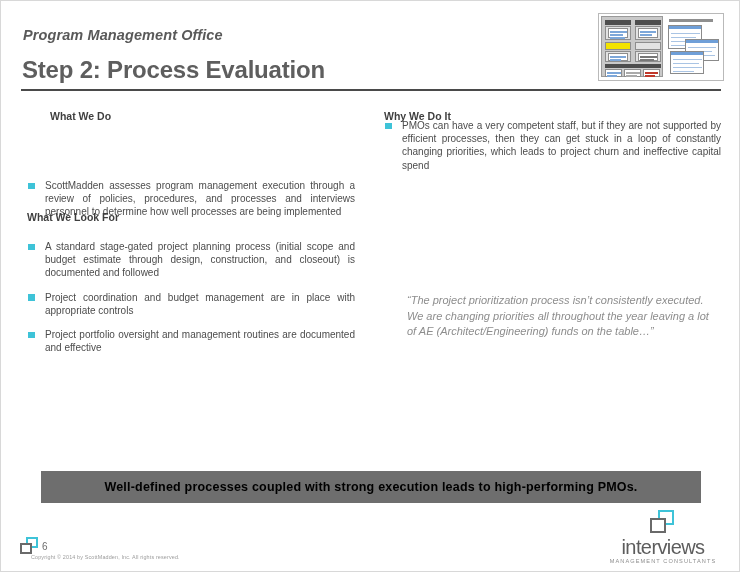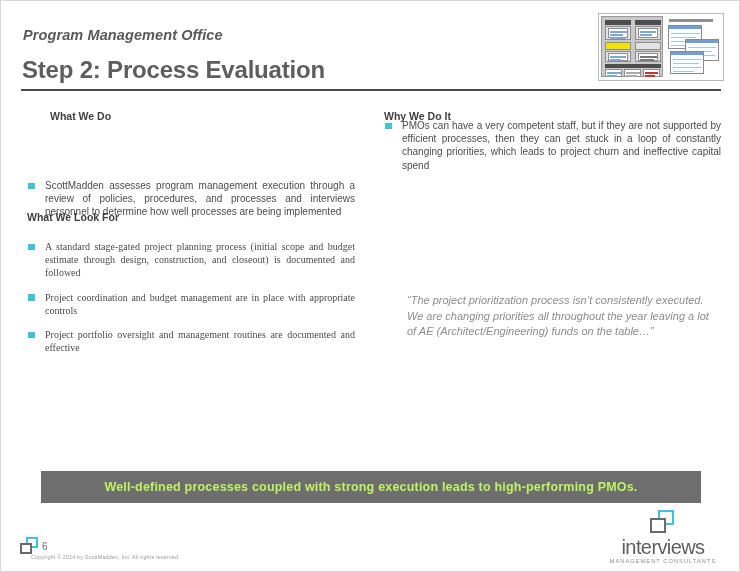--- a/index.html
+++ b/index.html
@@ -183,21 +183,21 @@
     left: 40px;
     top: 470px;
     width: 660px;
     height: 32px;
     background: #6e6e6e;
     display: flex;
     align-items: center;
     justify-content: center;
   }
   .banner-text {
-    color: #bef264;
+    color: #000000;
     font-size: 12.5px;
     font-weight: bold;
     letter-spacing: 0.2px;
   }
 
   
   .page-num {
     position: absolute;
     left: 41px;
     top: 540px;
@@ -346,21 +346,21 @@
 
   <ul class="bullets" style="left:26px; top:130px; width:328px;margin-top:48px;">
     <li>
       <span class="bsq"></span>
       <span>ScottMadden assesses program management execution through a review of policies, procedures, and processes and interviews personnel to determine how well processes are being implemented</span>
     </li>
   </ul>
 
   <div class="col-head" style="left:26px; top:210px;">What We Look For</div>
 
-  <ul class="bullets" style="left:26px; top:239px; width:328px;font-family:Liberation Serif, serif;">
+  <ul class="bullets" style="left:26px; top:239px; width:328px;">
     <li>
       <span class="bsq"></span>
       <span>A standard stage-gated project planning process (initial scope and budget estimate through design, construction, and closeout) is documented and followed</span>
     </li>
     <li>
       <span class="bsq"></span>
       <span>Project coordination and budget management are in place with appropriate controls</span>
     </li>
     <li>
       <span class="bsq"></span>

